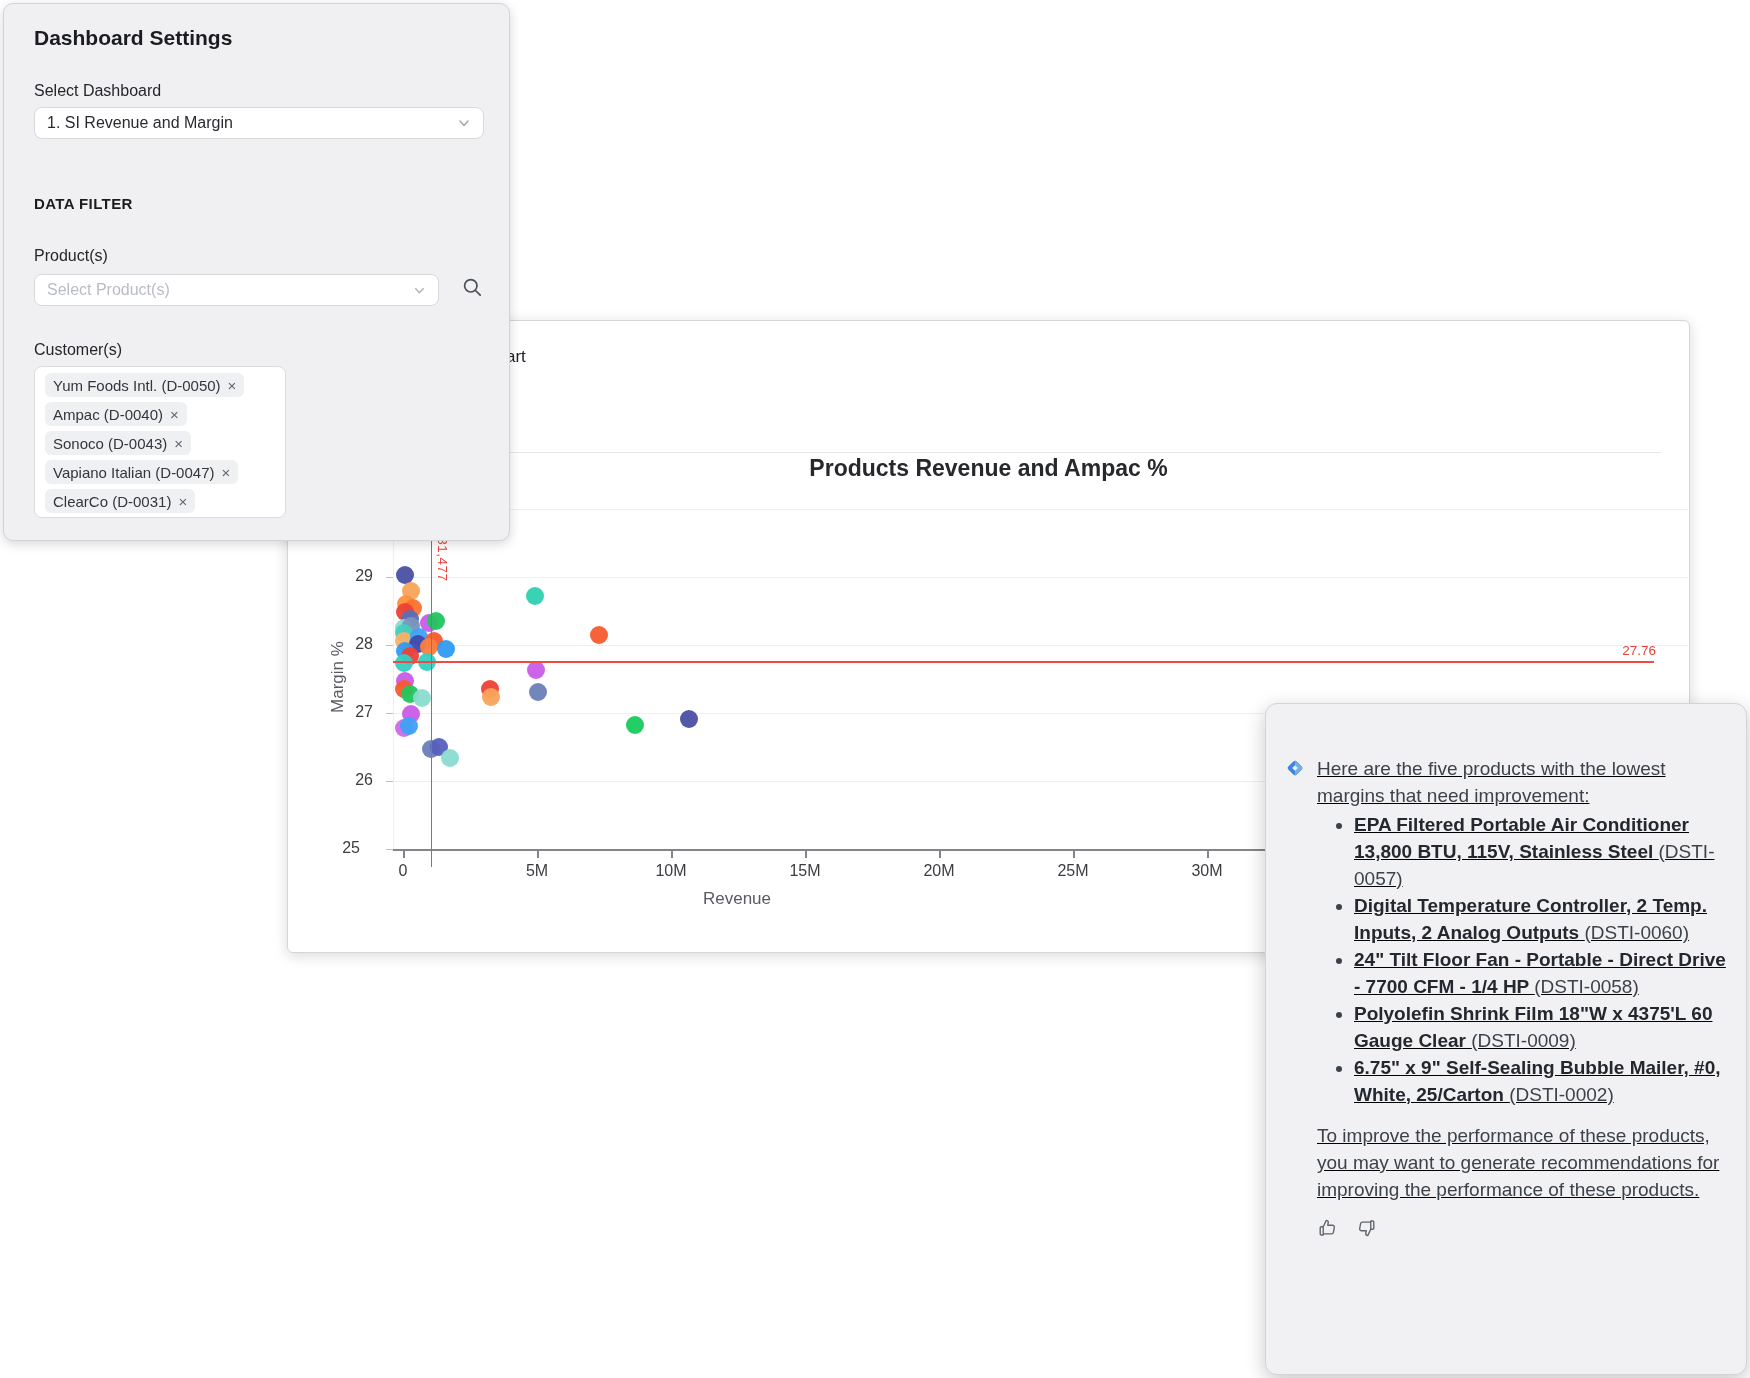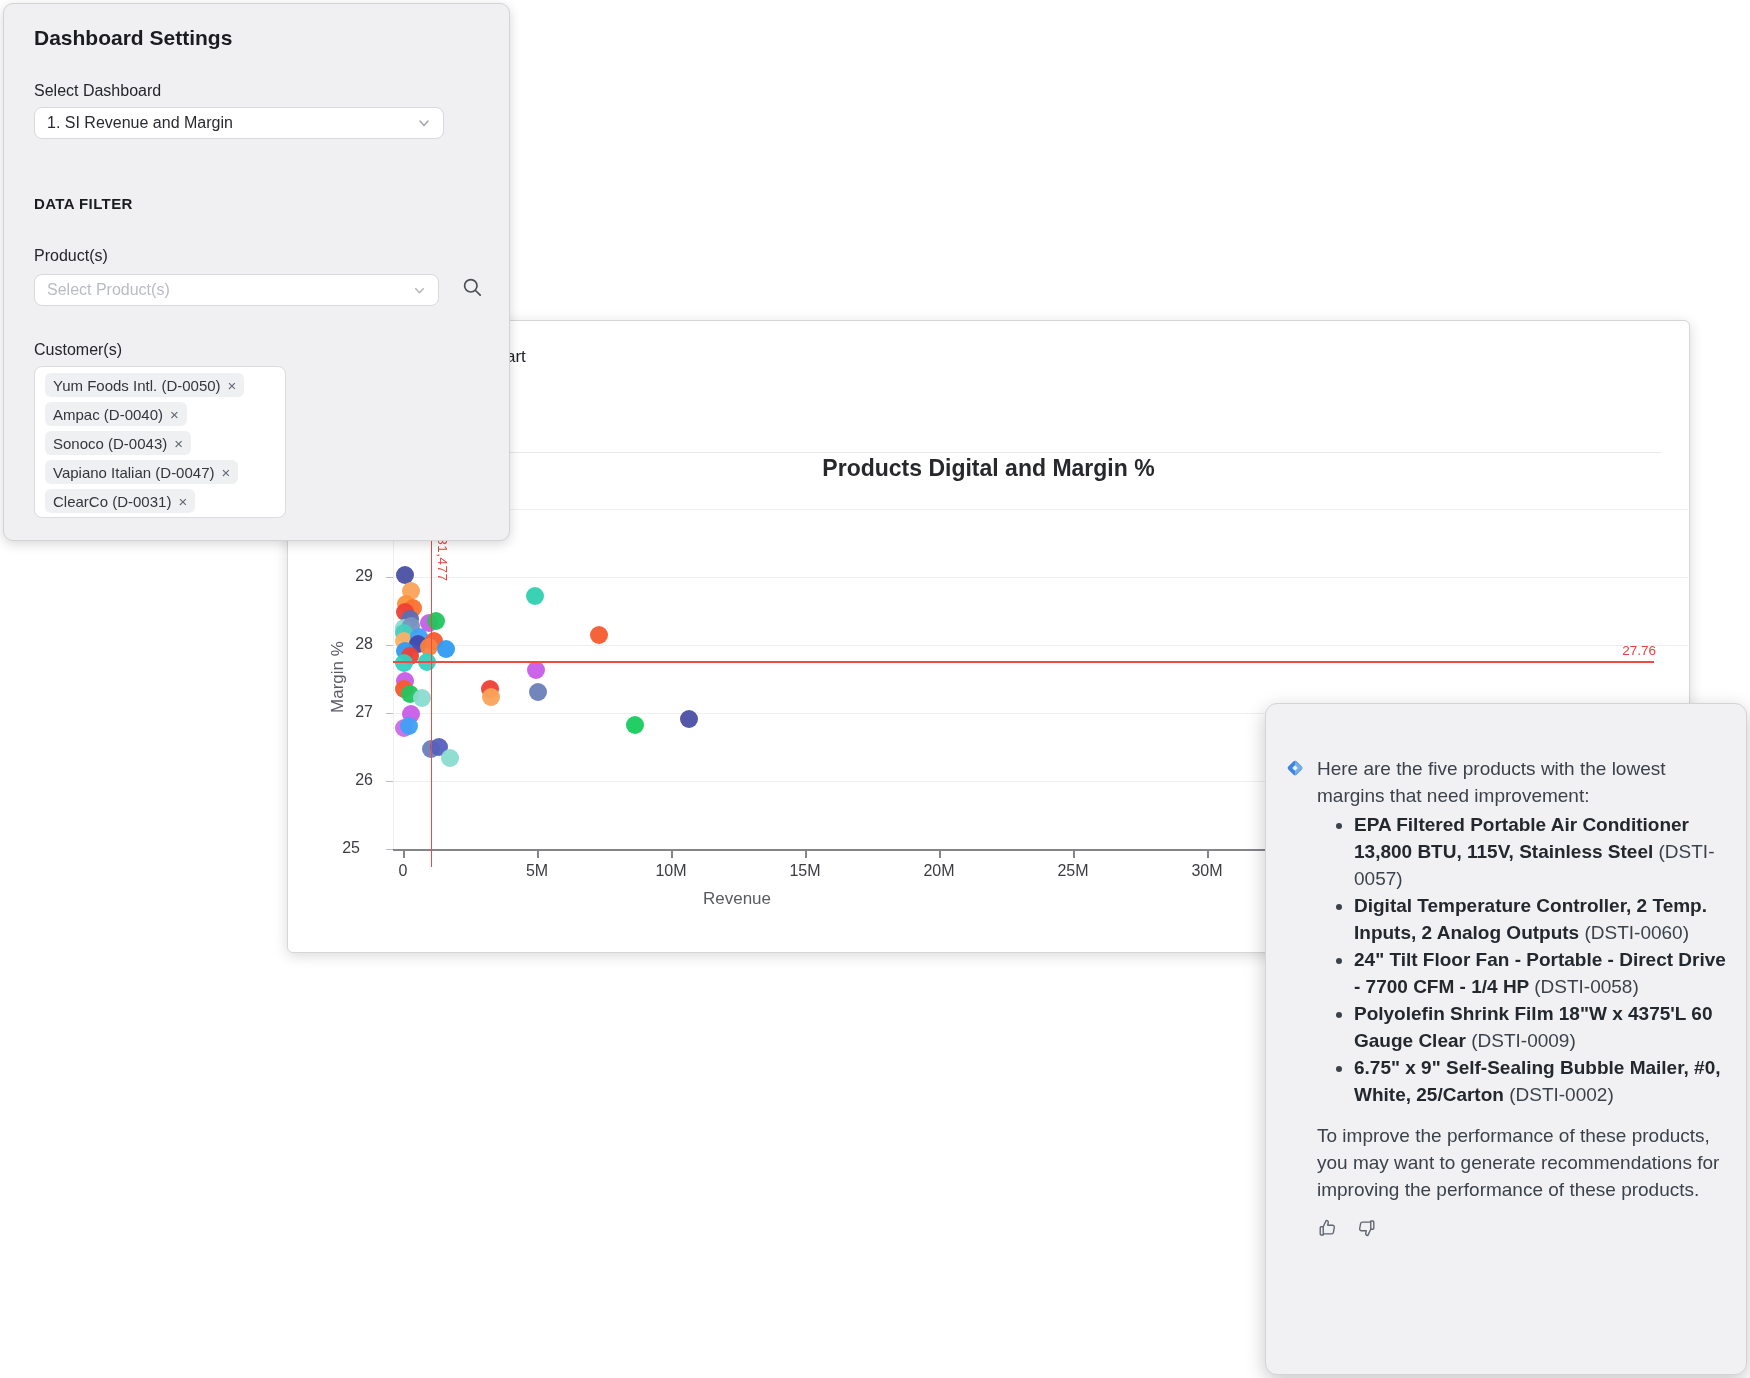--- a/index.html
+++ b/index.html
@@ -59,21 +59,21 @@
     height:24px; padding:0 8px; margin:0 4px 5px 4px; font-size:15px; color:#33363c; white-space:nowrap; }
   .tag-x { margin-left:7px; color:#606672; font-size:15px; cursor:pointer; line-height:1; }
 
   
   .chat-panel { position:absolute; left:1265px; top:703px; width:482px; height:672px;
     background:#f1f1f3; border:1px solid #d4d4d7; border-radius:12px;
     box-shadow:0 6px 20px rgba(0,0,0,.22); z-index:3; overflow:hidden;
     padding:24px 13px 0 13px; }
   .msg { background:#fff; border-radius:10px; padding:15px 22px; font-size:19px; line-height:27.5px;
     color:#434a54; }
-  .ai-row { display:flex; margin-top:27px; padding:0 2px 0 6px; }
+  .ai-row { display:flex; margin-top:27px; padding:0 2px 0 6px;text-decoration:underline; }
   .ai-icon { flex:0 0 20px; margin-top:3px; }
   .ai-col { margin-left:12px; font-size:19px; line-height:27px; color:#3b424b; }
   .ai-col ul { margin:2px 0 0 0; padding-left:37px; }
   .ai-col li { color:#3b424b; }
   .ai-col li strong { color:#23272e; }
   .outro { margin-top:14px; }
   .feedback { display:flex; gap:16px; margin-top:14px; }
   .fb-btn { cursor:pointer; display:flex; }
 </style>
 </head>
@@ -81,21 +81,21 @@
 
 <div class="stage">
 
   <div class="chart-panel">
     <div class="cp-title">Per Product Category Chart</div>
     <div class="tabs">
       <div class="tab active">Chart</div>
       <div class="tab">Data</div>
     </div>
     <div class="tabs-border"></div>
-    <div class="plot-title">Products Digital and Margin %</div>
+    <div class="plot-title">Products Revenue and Ampac %</div>
     <div id="plot">
         <div class="xaxis" style="left: 105px; top: 528px; width: 1260px;"></div>
         <div class="ytickm" style="left: 98px; top: 528px;"></div>
         <div class="ytickl" style="left: 30px; top: 518px;">25</div>
         <div class="grid-h" style="left: 105px; top: 460px; width: 1295px;"></div>
         <div class="ytickm" style="left: 98px; top: 460px;"></div>
         <div class="ytickl" style="left: 43px; top: 450px;">26</div>
         <div class="grid-h" style="left: 105px; top: 392px; width: 1295px;"></div>
         <div class="ytickm" style="left: 98px; top: 392px;"></div>
         <div class="ytickl" style="left: 43px; top: 382px;">27</div>
@@ -168,21 +168,21 @@
         <div class="redvlab" style="left: 146.644px; top: 196px;">1,031,477</div>
         <div class="redh" style="left: 105px; top: 340.32px; width: 1261px;"></div>
         <div class="redhlab" style="left: 1278px; top: 322.32px;">27.76</div>
       </div>
   </div>
 
   <div class="settings-panel">
     <div class="sp-title">Dashboard Settings</div>
     <div class="sp-label" style="top:78px">Select Dashboard</div>
 
-    <div class="select" style="left:30px; top:103px; width:410px; height:32px">
+    <div class="select" style="left:30px; top:103px; width:450px; height:32px">
       <span>1. SI Revenue and Margin</span>
       <span class="chev">
         <svg width="14" height="14" viewBox="0 0 14 14">
             <polyline points="3,5 7,9.5 11,5" fill="none" stroke="#a6a9b0" stroke-width="1.6" stroke-linecap="round" stroke-linejoin="round"></polyline>
           </svg>
       </span>
     </div>
 
     <div class="sp-section">DATA FILTER</div>
     <div class="sp-label" style="top:243px">Product(s)</div>

